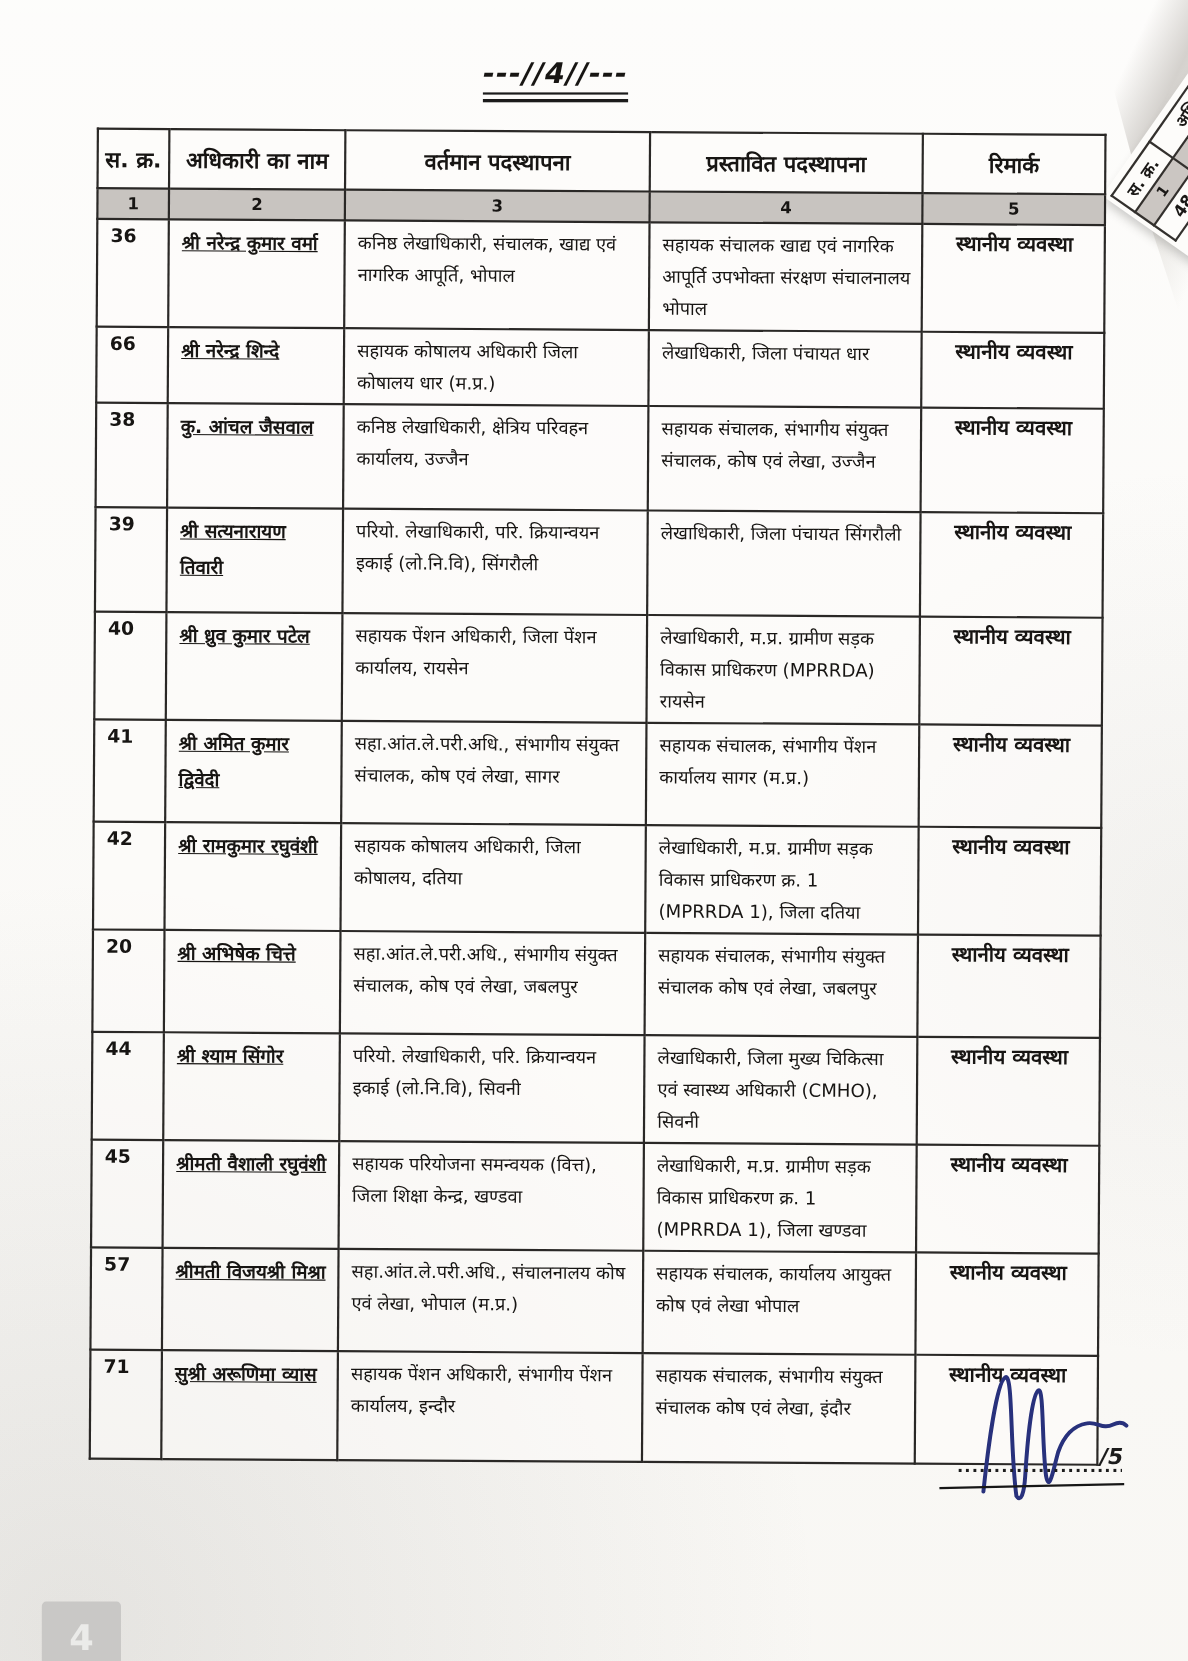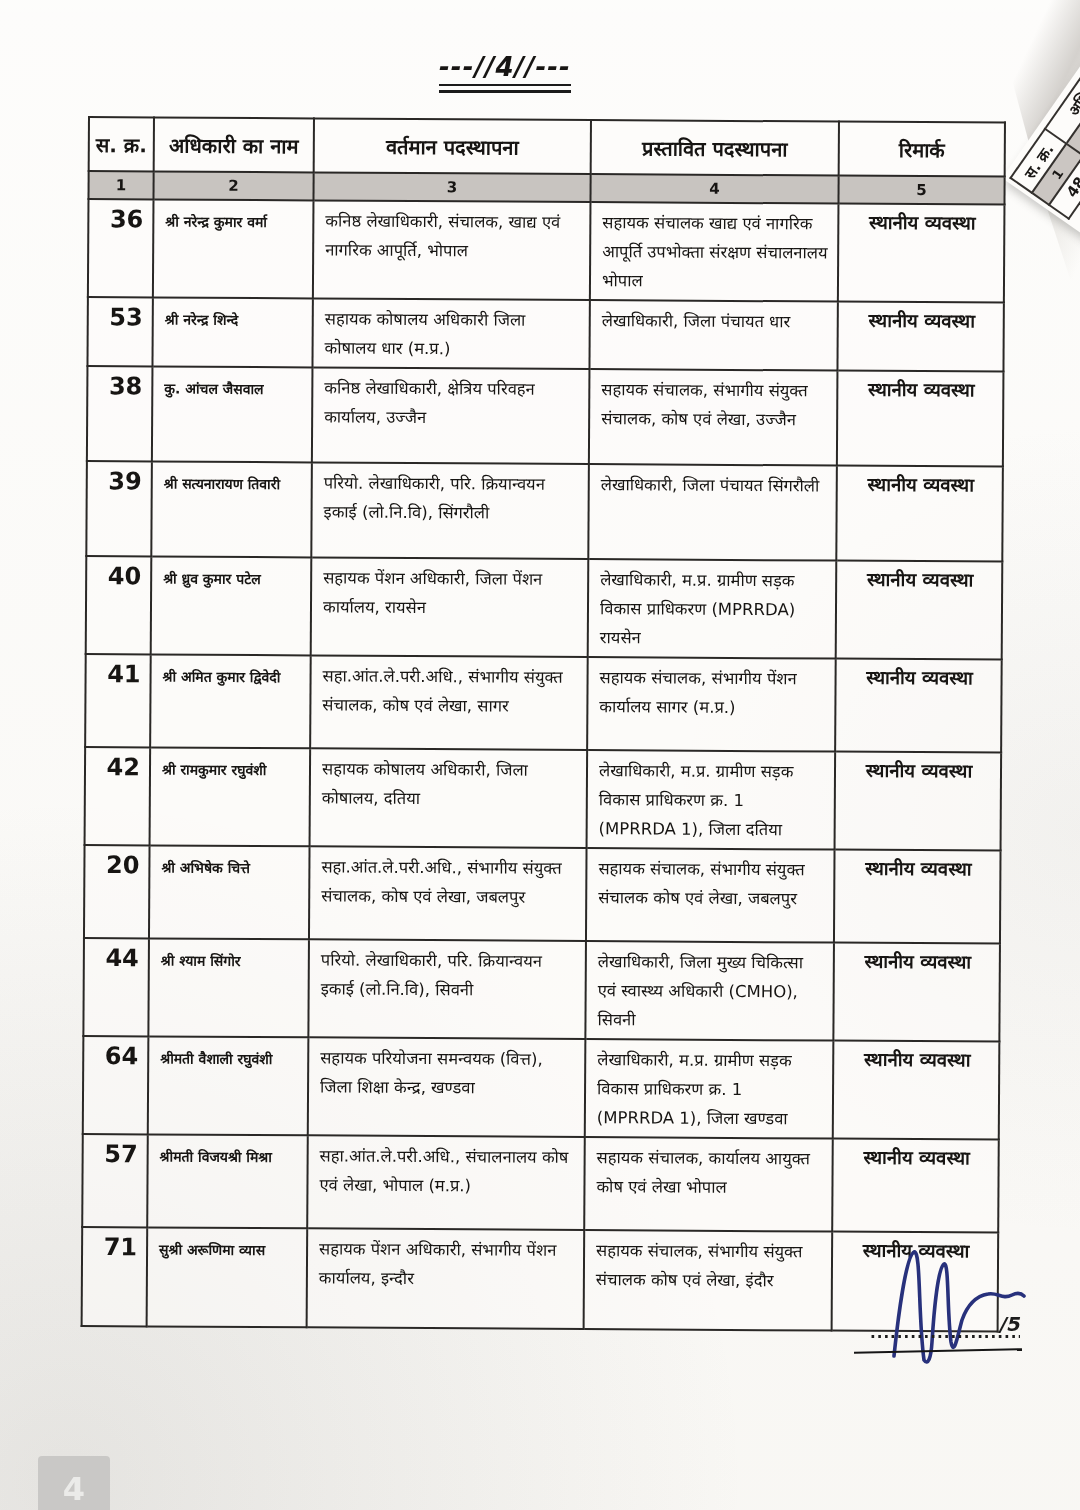--- a/index.html
+++ b/index.html
@@ -48,22 +48,22 @@
     padding:5px 9px 4px 11px;
   }
   table.doc th.hdr{
     font-size:20px;font-weight:bold;text-align:center;vertical-align:middle;
     padding:6px 4px;height:40px;
   }
   table.doc th.num{
     background:#c8c4c0;font-size:15px;font-weight:bold;text-align:center;
     vertical-align:middle;height:22px;padding:2px;
   }
-  td.col-sno{font-size:24px;font-weight:bold;text-align:right;padding-top:8px;}
-  td.col-name{font-size:14px;font-weight:bold;line-height:33px;padding-top:7px;}
+  td.col-sno{font-size:17px;font-weight:bold;text-align:left;padding-top:8px;}
+  td.col-name{font-size:17px;font-weight:bold;line-height:33px;padding-top:7px;text-decoration:underline;}
   td.col-current,td.col-proposed{font-size:16.5px;line-height:29px;padding-top:7px;}
   td.col-remark{
     font-size:18.5px;font-weight:bold;text-align:center;vertical-align:middle;
     line-height:26px;padding:4px 6px;
   }
 
   
   .sig-block{position:absolute;left:842px;top:1252px;width:200px;height:130px;z-index:4;}
   .sig-dots{
     position:absolute;left:28px;top:72px;width:150px;white-space:nowrap;overflow:hidden;
@@ -163,21 +163,21 @@
     </thead>
     <tbody>
         <tr style="height: 96px;">
           <td class="col-sno">36</td>
           <td class="col-name">श्री नरेन्द्र कुमार वर्मा</td>
           <td class="col-current">कनिष्ठ लेखाधिकारी, संचालक, खाद्य एवं नागरिक आपूर्ति, भोपाल</td>
           <td class="col-proposed">सहायक संचालक खाद्य एवं नागरिक आपूर्ति उपभोक्ता संरक्षण संचालनालय भोपाल</td>
           <td class="col-remark">स्थानीय व्यवस्था</td>
         </tr>
         <tr style="height: 62px;">
-          <td class="col-sno">53</td>
+          <td class="col-sno">66</td>
           <td class="col-name">श्री नरेन्द्र शिन्दे</td>
           <td class="col-current">सहायक कोषालय अधिकारी जिला कोषालय धार (म.प्र.)</td>
           <td class="col-proposed">लेखाधिकारी, जिला पंचायत धार</td>
           <td class="col-remark">स्थानीय व्यवस्था</td>
         </tr>
         <tr style="height: 95px;">
           <td class="col-sno">38</td>
           <td class="col-name">कु. आंचल जैसवाल</td>
           <td class="col-current">कनिष्ठ लेखाधिकारी, क्षेत्रिय परिवहन कार्यालय, उज्जैन</td>
           <td class="col-proposed">सहायक संचालक, संभागीय संयुक्त संचालक, कोष एवं लेखा, उज्जैन</td>
@@ -219,21 +219,21 @@
           <td class="col-remark">स्थानीय व्यवस्था</td>
         </tr>
         <tr style="height: 95px;">
           <td class="col-sno">44</td>
           <td class="col-name">श्री श्याम सिंगोर</td>
           <td class="col-current">परियो. लेखाधिकारी, परि. क्रियान्वयन इकाई (लो.नि.वि), सिवनी</td>
           <td class="col-proposed">लेखाधिकारी, जिला मुख्य चिकित्सा एवं स्वास्थ्य अधिकारी (CMHO), सिवनी</td>
           <td class="col-remark">स्थानीय व्यवस्था</td>
         </tr>
         <tr style="height: 95px;">
-          <td class="col-sno">64</td>
+          <td class="col-sno">45</td>
           <td class="col-name">श्रीमती वैशाली रघुवंशी</td>
           <td class="col-current">सहायक परियोजना समन्वयक (वित्त), जिला शिक्षा केन्द्र, खण्डवा</td>
           <td class="col-proposed">लेखाधिकारी, म.प्र. ग्रामीण सड़क विकास प्राधिकरण क्र. 1 (MPRRDA 1), जिला खण्डवा</td>
           <td class="col-remark">स्थानीय व्यवस्था</td>
         </tr>
         <tr style="height: 93px;">
           <td class="col-sno">57</td>
           <td class="col-name">श्रीमती विजयश्री मिश्रा</td>
           <td class="col-current">सहा.आंत.ले.परी.अधि., संचालनालय कोष एवं लेखा, भोपाल (म.प्र.)</td>
           <td class="col-proposed">सहायक संचालक, कार्यालय आयुक्त कोष एवं लेखा भोपाल</td>

